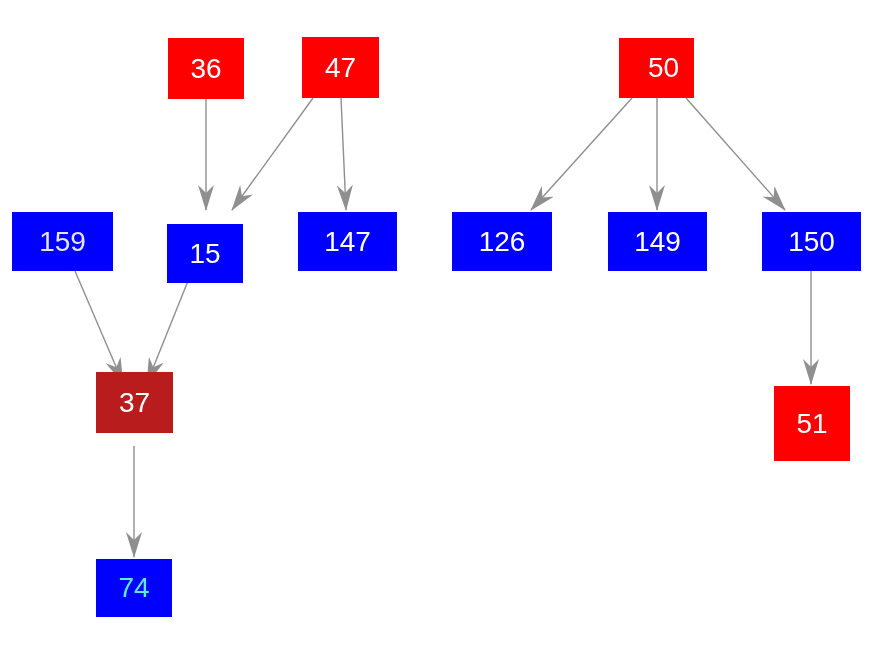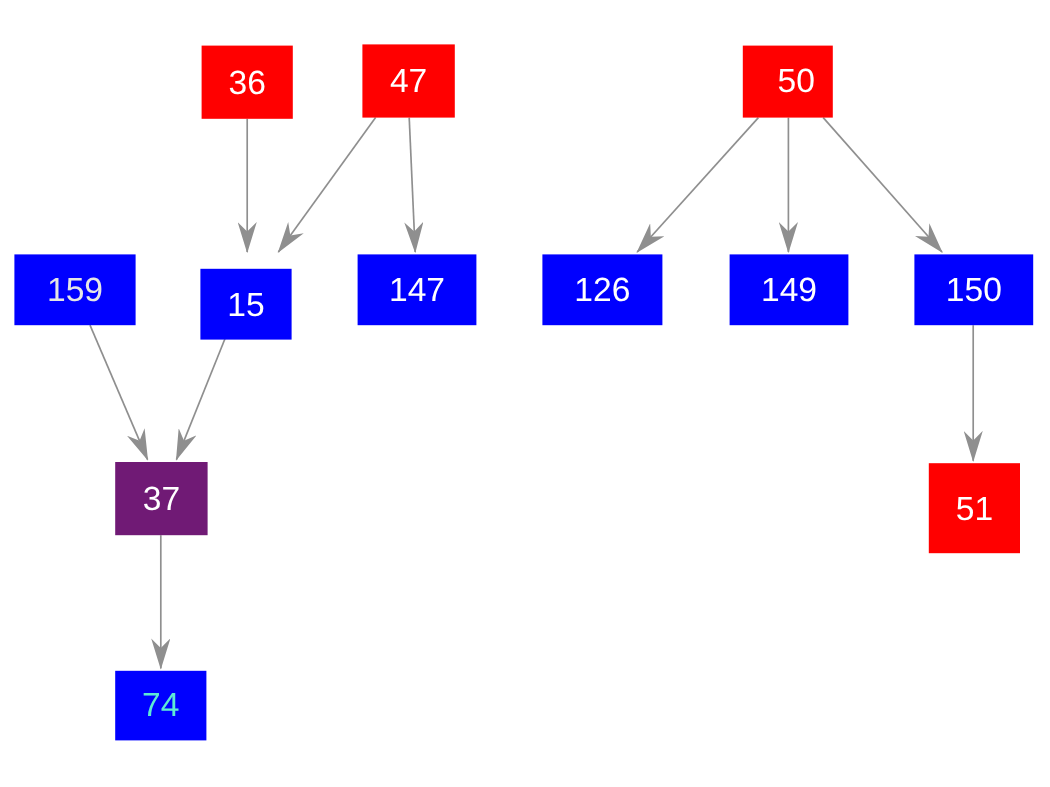--- a/index.html
+++ b/index.html
@@ -80,21 +80,21 @@
       </div>
       <div class="node" style="left: 452px; top: 212px; width: 100px; height: 59px; background: rgb(0, 0, 255);">
         <span class="node-label" style="color: rgb(255, 255, 255);">126</span>
       </div>
       <div class="node" style="left: 608px; top: 212px; width: 99px; height: 59px; background: rgb(0, 0, 255);">
         <span class="node-label" style="color: rgb(255, 255, 255);">149</span>
       </div>
       <div class="node" style="left: 762px; top: 212px; width: 99px; height: 59px; background: rgb(0, 0, 255);">
         <span class="node-label" style="color: rgb(255, 255, 255);">150</span>
       </div>
-      <div class="node" style="left: 96px; top: 385px; width: 77px; height: 61px; background: #701a75;">
+      <div class="node" style="left: 96px; top: 372px; width: 77px; height: 61px; background: #b91c1c;">
         <span class="node-label" style="color: rgb(255, 255, 255);">37</span>
       </div>
       <div class="node" style="left: 774px; top: 386px; width: 76px; height: 75px; background: rgb(255, 0, 0);">
         <span class="node-label" style="color: rgb(255, 255, 255);">51</span>
       </div>
       <div class="node" style="left: 96px; top: 559px; width: 76px; height: 58px; background: rgb(0, 0, 255);">
         <span class="node-label" style="color: #5eead4;">74</span>
       </div>
     </div>
 </div>

